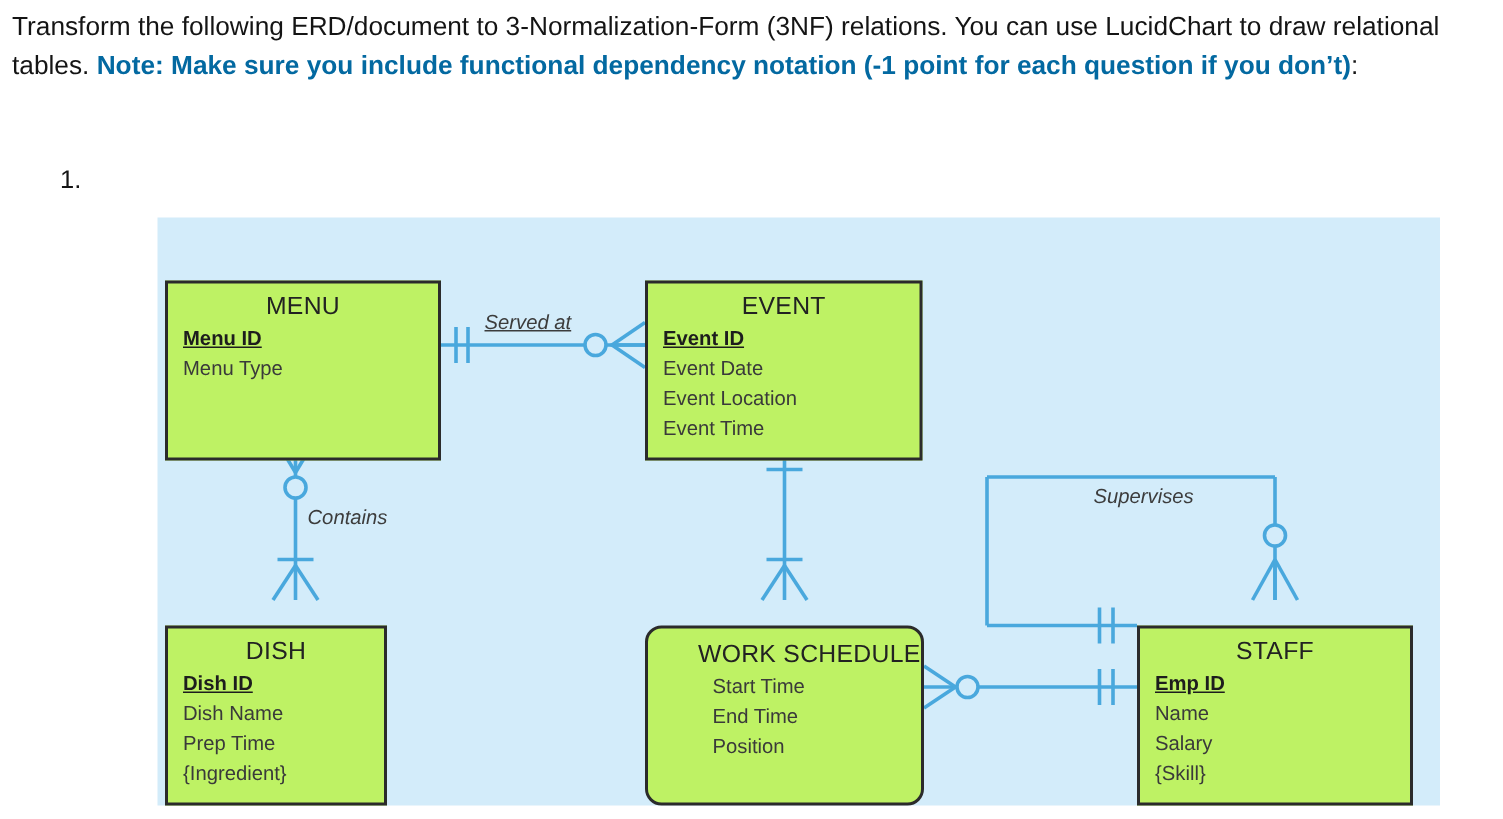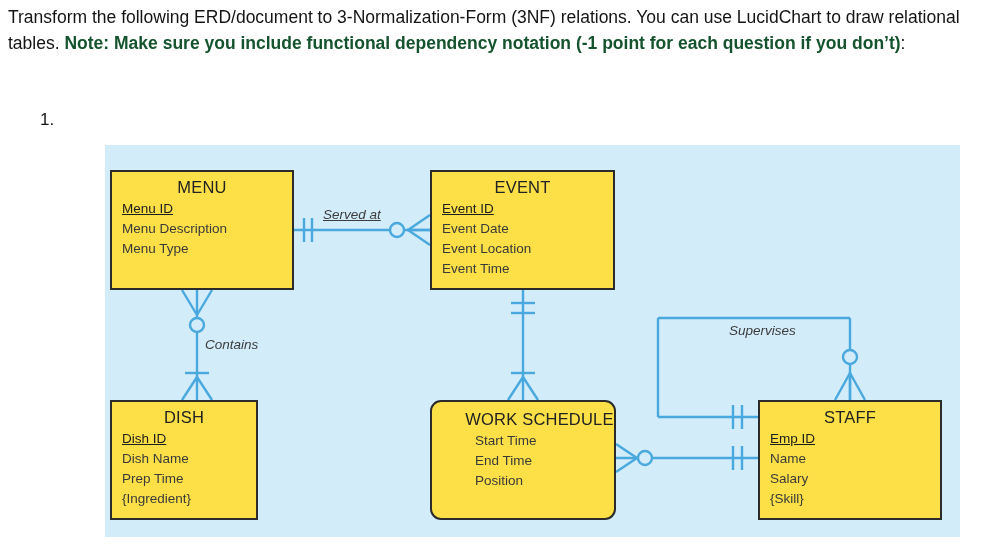--- a/index.html
+++ b/index.html
@@ -20,21 +20,21 @@
     position: absolute;
     left: 8px;
     top: 4px;
     width: 960px;
     font-size: 17.5px;
     line-height: 26px;
     color: #111111;
   }
   #prompt .plain { color: #141414; }
   #prompt .note {
-    color: #14532d;
+    color: #0369a1;
     font-weight: bold;
   }
   #prompt .tail { color: #141414; font-weight: normal; }
 
   
   #list-number {
     position: absolute;
     left: 40px;
     top: 110px;
     font-size: 17px;
@@ -54,24 +54,25 @@
     position: absolute;
     left: 0;
     top: 0;
     width: 855px;
     height: 392px;
   }
 
   
   .entity {
     position: absolute;
-    background: #fde047;
+    background: #bef264;
     border: 2px solid #2b2b2b;
     box-sizing: border-box;
     padding: 0;
+    margin-top: 17px;
   }
   .entity.rounded { border-radius: 11px; }
   .entity .ent-title {
     text-align: center;
     font-size: 16.5px;
     color: #222222;
     margin-top: 6px;
     letter-spacing: 0.2px;
   }
   .entity.rounded .ent-title { margin-top: 8px; }
@@ -79,21 +80,21 @@
     margin-top: 2px;
     padding-left: 10px;
   }
   .entity .attr {
     font-size: 13.5px;
     line-height: 20px;
     color: #3a3a3a;
     white-space: nowrap;
   }
   .entity .attr.pk {
-    font-weight: normal;
+    font-weight: bold;
     color: #1d1d1d;
     text-decoration: underline;
   }
 
   
   #ent-menu      { left: 5px;   top: 25px;  width: 184px; height: 120px; }
   #ent-event     { left: 325px; top: 25px;  width: 185px; height: 120px; }
   #ent-dish      { left: 5px;   top: 255px; width: 148px; height: 120px; }
   #ent-workshed  { left: 325px; top: 255px; width: 186px; height: 120px; padding-left: 33px; }
   #ent-staff     { left: 653px; top: 255px; width: 184px; height: 120px; }
@@ -172,21 +173,20 @@
       <line x1="730" y1="255" x2="745" y2="228"></line>
       <line x1="760" y1="255" x2="745" y2="228"></line>
       <line x1="745" y1="255" x2="745" y2="228"></line>
     </g>
   </svg>
 
   <div class="entity" id="ent-menu">
     <div class="ent-title">MENU</div>
     <div class="attrs">
       <div class="attr pk">Menu ID</div>
-      <div class="attr">Menu Description</div>
       <div class="attr">Menu Type</div>
     </div>
   </div>
 
   <div class="entity" id="ent-event">
     <div class="ent-title">EVENT</div>
     <div class="attrs">
       <div class="attr pk">Event ID</div>
       <div class="attr">Event Date</div>
       <div class="attr">Event Location</div>

